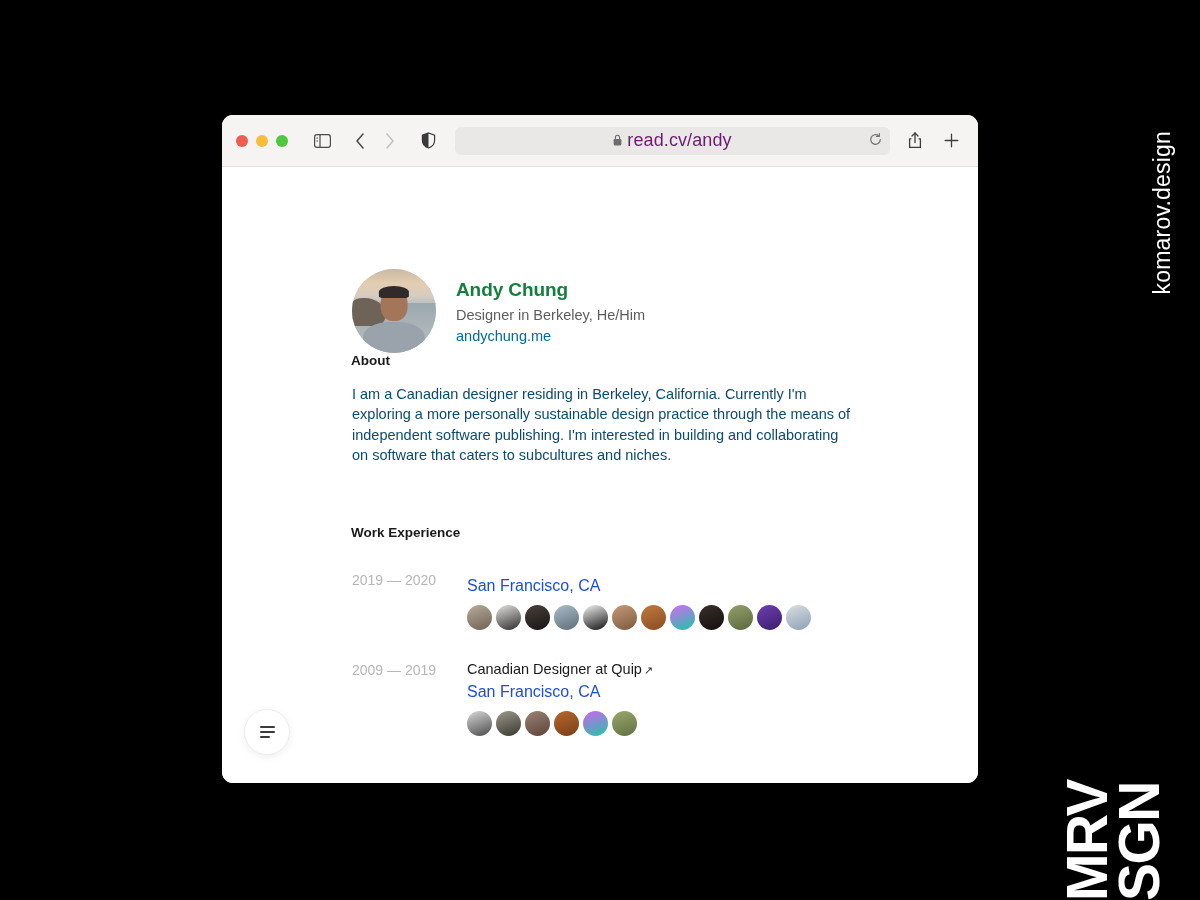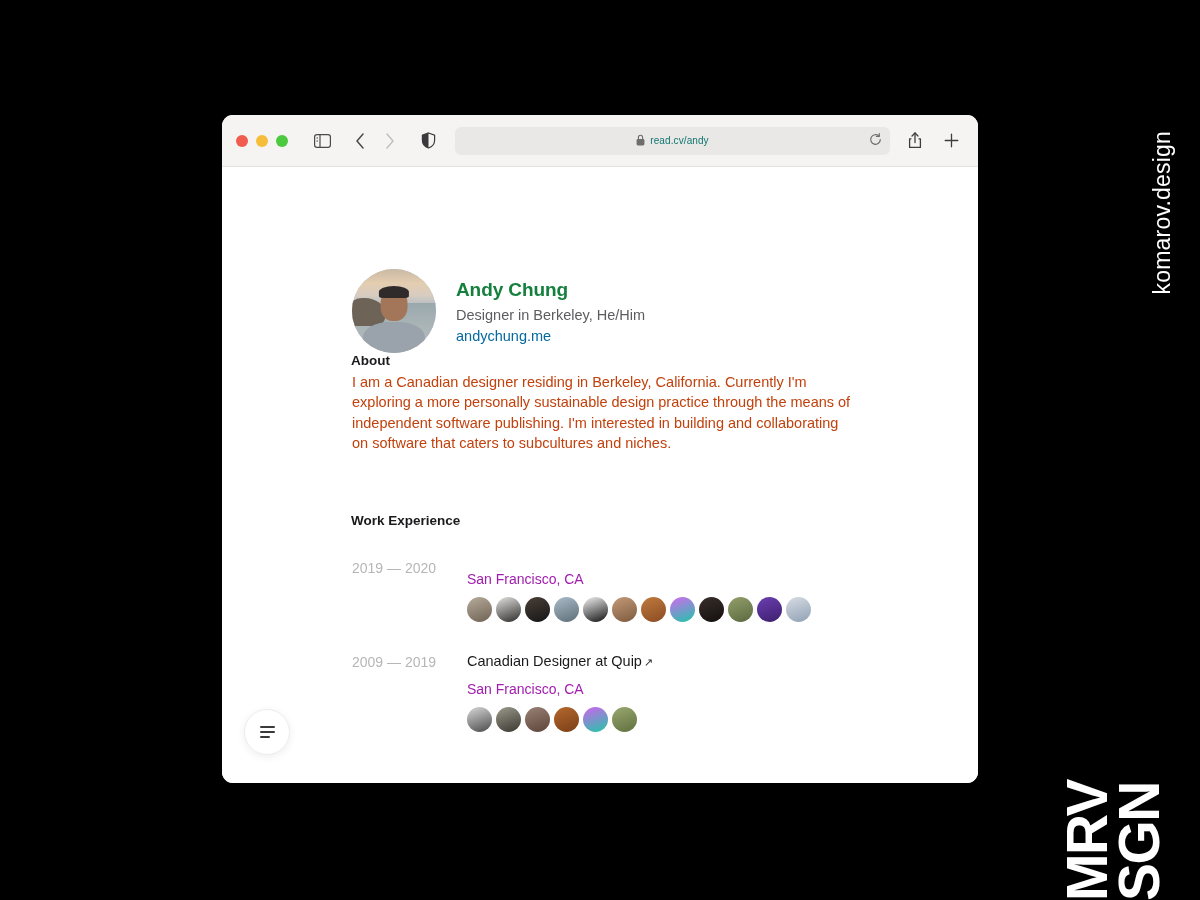--- a/index.html
+++ b/index.html
@@ -53,21 +53,21 @@
     display: flex; align-items: center;
     position: relative;
     padding: 0 10px;
   }
   .url-center {
     flex: 1 1 auto;
     display: flex; align-items: center; justify-content: center;
     gap: 5px;
   }
   .url-text {
-    font-size: 10px; color: #0f766e;
+    font-size: 18px; color: #701a75;
     letter-spacing: .1px;
   }
   .reload { position: absolute; right: 8px; top: 50%; transform: translateY(-50%); color: #6d6d6d; }
   .share-btn { margin-left: 12px; color: #3d3d3d; }
   .plus-btn { margin-left: 10px; color: #3d3d3d; }
 
   
   .page { position: relative; width: 100%; height: 616px; background: #fff; overflow: hidden; }
 
   .content { padding: 0 0 0 130px; }
@@ -108,34 +108,34 @@
 
   .p-name { font-size: 19px; font-weight: 600; color: #15803d; letter-spacing: -.1px; }
   .p-role { font-size: 14.5px; color: #5d5d60; margin-top: 6px; }
   .p-site { font-size: 14.5px; color: #0369a1; margin-top: 5px; }
 
   .sec-head {
     font-size: 13.5px; font-weight: 600; color: #1a1a1c;
     margin-left: -1px;
   }
   .about-body {
-    font-size: 14.5px; color: #c2410c; line-height: 20.3px;
-    margin-top: 4px; max-width: 500px;
+    font-size: 14.5px; color: #0c4a6e; line-height: 20.3px;
+    margin-top: 16px; max-width: 500px;
   }
 
   .work-head { margin-top: 60px; }
 
   .job { display: flex; margin-top: 31px; }
   .job-years {
     width: 115px; flex: none;
     font-size: 14px; color: #b6b6b9; padding-top: 1px;
   }
   .job-title { font-size: 14.5px; color: #1a1a1c; }
   .job-title .arrow { font-size: 11px; color: #2b2b2d; margin-left: 2px; }
-  .job-loc { font-size: 14px; color: #a21caf; margin-top: 12px; }
+  .job-loc { font-size: 16px; color: #1d4ed8; margin-top: 6px; }
 
   .avatars { display: flex; gap: 4px; margin-top: 10px; }
   .av { width: 25px; height: 25px; border-radius: 50%; flex: none; position: relative; overflow: hidden; }
 
   .fab {
     position: absolute; left: 22px; bottom: 28px;
     width: 46px; height: 46px; border-radius: 50%;
     background: #ffffff;
     border: 1px solid #ededed;
     box-shadow: 0 2px 9px rgba(0,0,0,.07);

